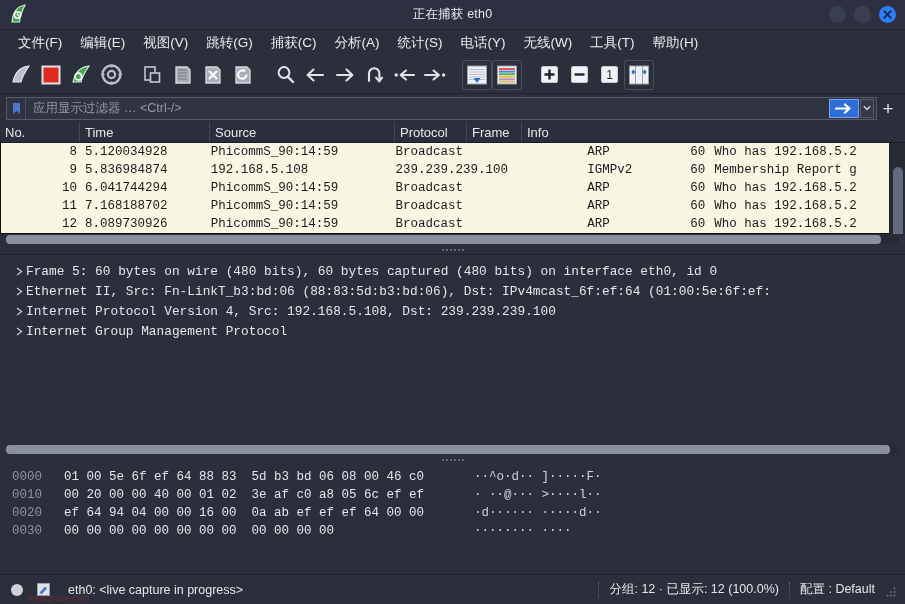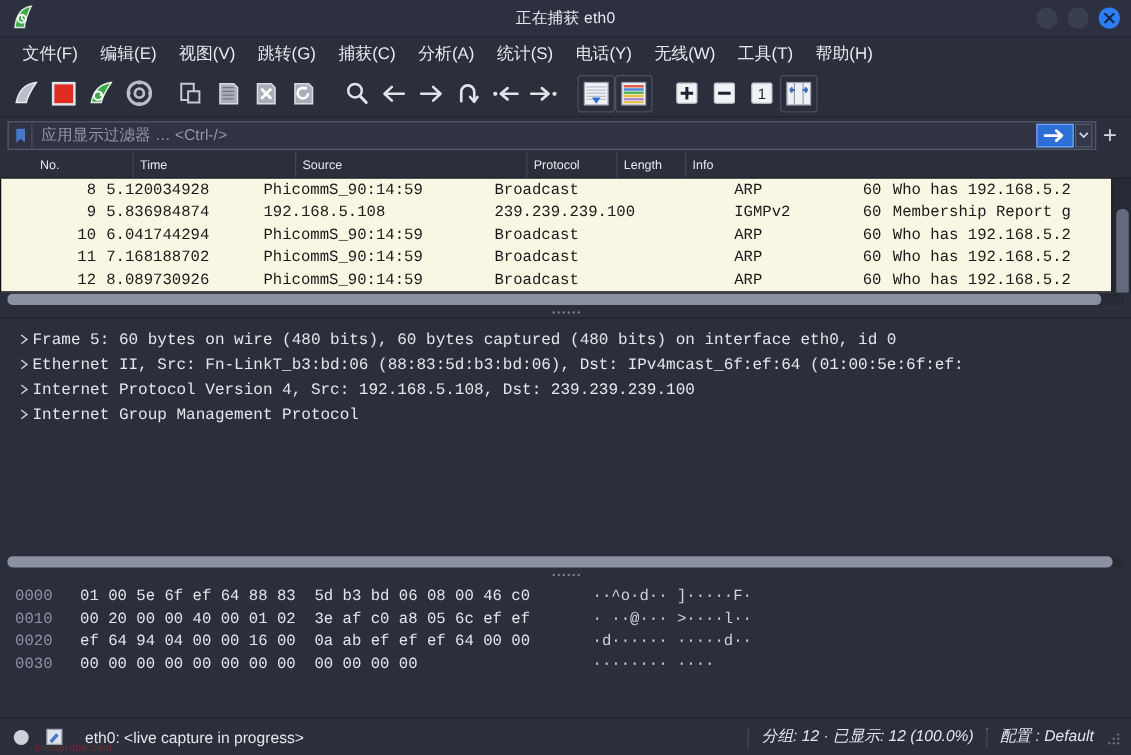--- a/index.html
+++ b/index.html
@@ -84,21 +84,21 @@
     color:#d7dae3; font-size:19px; line-height:1;}
 
   
   .packet-list{
     flex:0 0 112px; display:flex; flex-direction:column;
     background:#2b2f3b; position:relative;
   }
   .col-header{
     height:21px; flex:0 0 21px; display:flex; background:#2b2f3b;
     border-bottom:1px solid #181b23;
-    font-size:10px; color:#e7e8ee;padding-left:27px;
+    font-size:13px; color:#e7e8ee;
   }
   .col-header .ch{
     display:flex; align-items:center; padding-left:5px;
     border-right:1px solid #41475a; white-space:nowrap; overflow:hidden;
   }
   .plist-body{
     flex:1 1 auto; background:#faf6e4; overflow:hidden;
     border:1px solid #0f1117; border-top:none; border-right:none;
     position:relative;
     margin-right:16px;
@@ -164,21 +164,21 @@
 
   
   .statusbar{
     flex:0 0 30px; height:30px; background:#2b2f3b;
     border-top:1px solid #20232d;
     display:flex; align-items:center; padding:0 8px; gap:8px;
     position:relative;
   }
   .st-icon{ width:18px;height:18px; display:flex;align-items:center;justify-content:center;}
   .st-text{ color:#e4e6ec; font-size:12.5px; margin-left:8px; white-space:nowrap;}
-  .st-right{ margin-left:auto; display:flex; align-items:center; gap:0;font-style:italic; }
+  .st-right{ margin-left:auto; display:flex; align-items:center; gap:0; }
   .st-div{ width:1px; height:16px; background:#4a5063; margin:0 10px;
            border-left:1px dotted #5a6073; background:transparent;}
   .st-counts,.st-profile{ color:#e4e6ec; font-size:12.5px; white-space:nowrap;}
   .st-grip{ width:12px;height:12px; margin-left:10px; opacity:.55;}
   .watermark{
     position:absolute; left:28px; bottom:1px;
     font-size:8.5px; color:#8a2b2b; opacity:.75; letter-spacing:.3px;
     font-family:"Liberation Sans", sans-serif;
   }
 </style>
@@ -391,21 +391,21 @@
     </div>
     <div class="filter-plus">+</div>
   </div>
 
   <div class="packet-list">
     <div class="col-header">
       <div class="ch" style="width:80px">No.</div>
       <div class="ch" style="width:130px">Time</div>
       <div class="ch" style="width:185px">Source</div>
       <div class="ch" style="width:72px">Protocol</div>
-      <div class="ch" style="width:55px">Length</div>
+      <div class="ch" style="width:55px">Frame</div>
       <div class="ch" style="width:191px;border-right:none">Info</div>
     </div>
 
     <div class="plist-body">
 
       <div class="prow">
         <div class="c c-no" style="width:80px">8</div>
         <div class="c c-time" style="width:130px">5.120034928</div>
         <div class="c" style="width:185px">PhicommS_90:14:59</div>
         <div class="c" style="width:192px">Broadcast</div>

